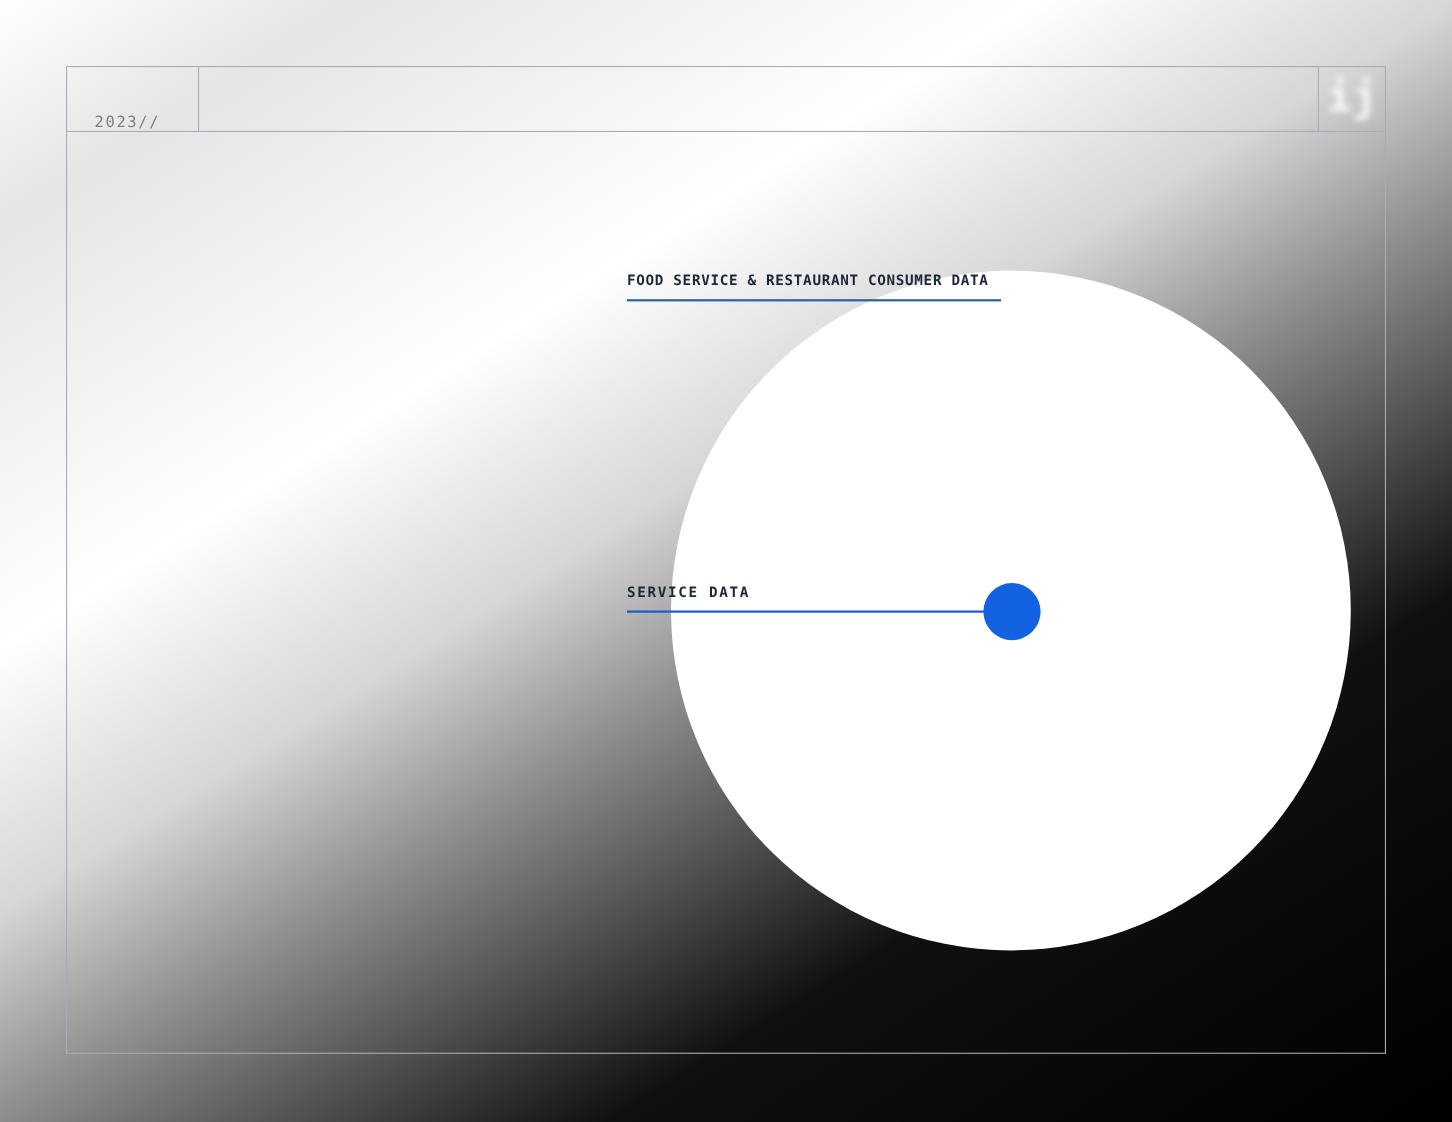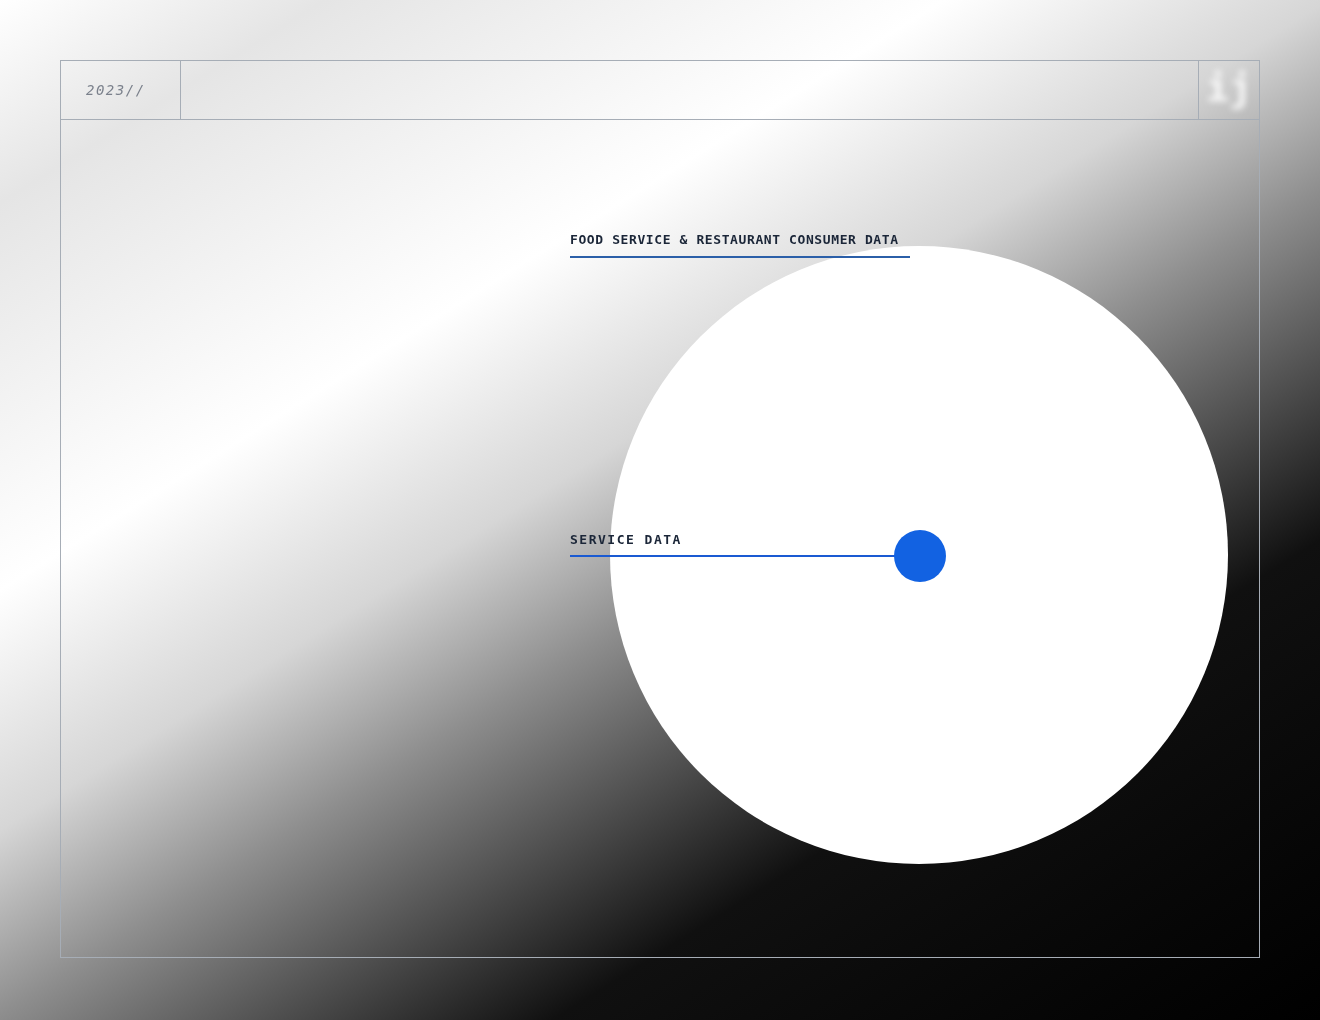--- a/index.html
+++ b/index.html
@@ -42,23 +42,22 @@
     left: 0; top: 0;
     width: 100%; height: 59px;
     border-bottom: 1px solid var(--frame-border);
     display: flex;
     align-items: stretch;
   }
   .cell-year {
     width: 120px;
     border-right: 1px solid var(--frame-border);
     display: flex;
-    align-items: center;
+    align-items: flex-end;
     padding-left: 25px;
-    font-style: italic;
   }
   .year-label {
     font-size: 14px;
     letter-spacing: 1.5px;
     color: var(--year-text);
   }
   .cell-spacer { flex: 1; }
   .cell-logo {
     width: 61px;
     border-left: 1px solid var(--frame-border);
@@ -78,21 +77,21 @@
   .circle {
     position: absolute;
     left: 610px; top: 246px;
     width: 618px; height: 618px;
     border-radius: 50%;
     background: var(--circle-fill);
   }
   
   .title-block {
     position: absolute;
-    left: 570px; top: 232px;
+    left: 570px; top: 248px;
   }
   .page-title {
     font-size: 13px;
     font-weight: bold;
     letter-spacing: 0.6px;
     white-space: nowrap;
     color: var(--title-text);
   }
   .title-underline {
     margin-top: 9px;

